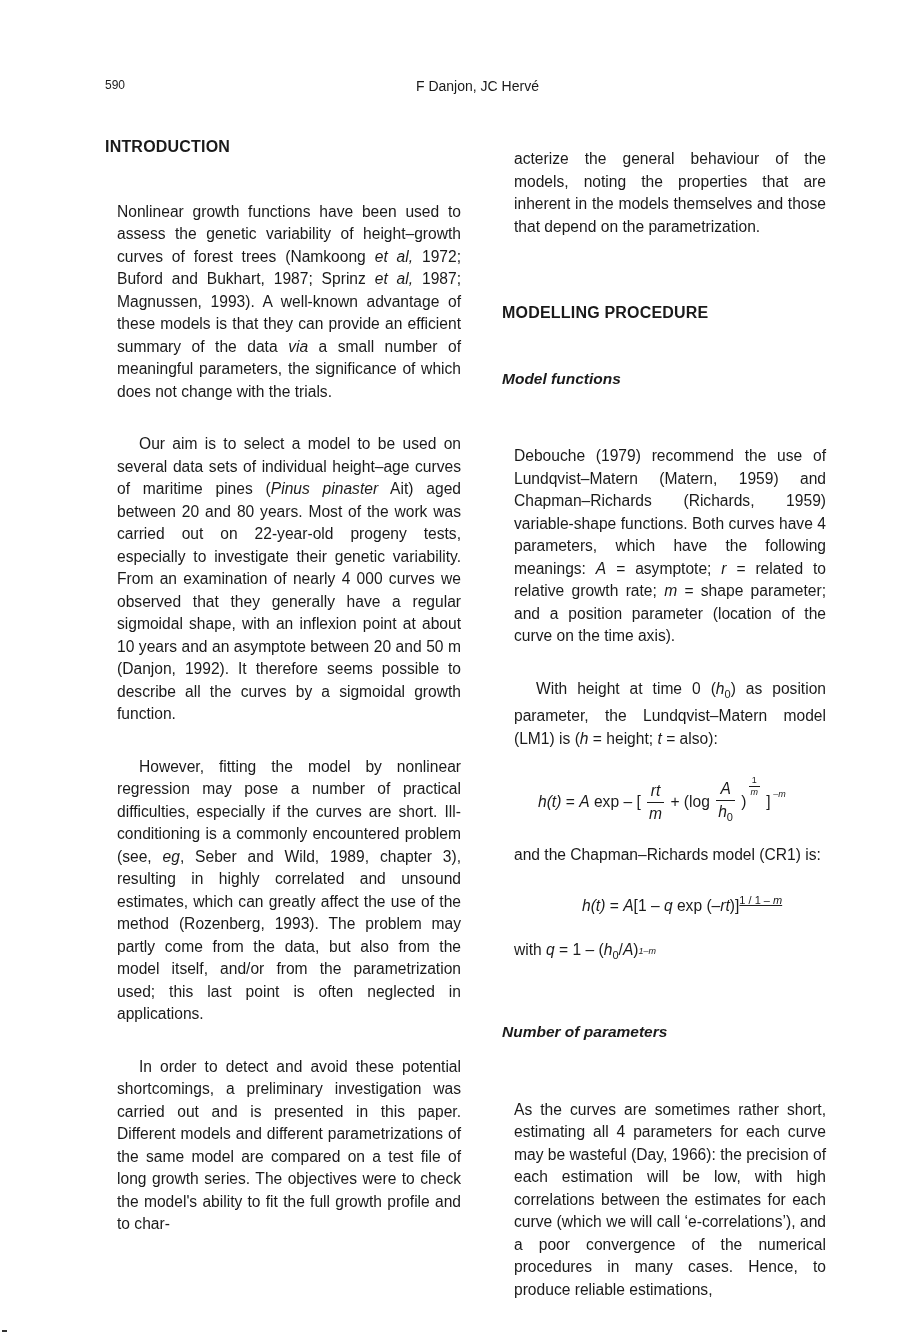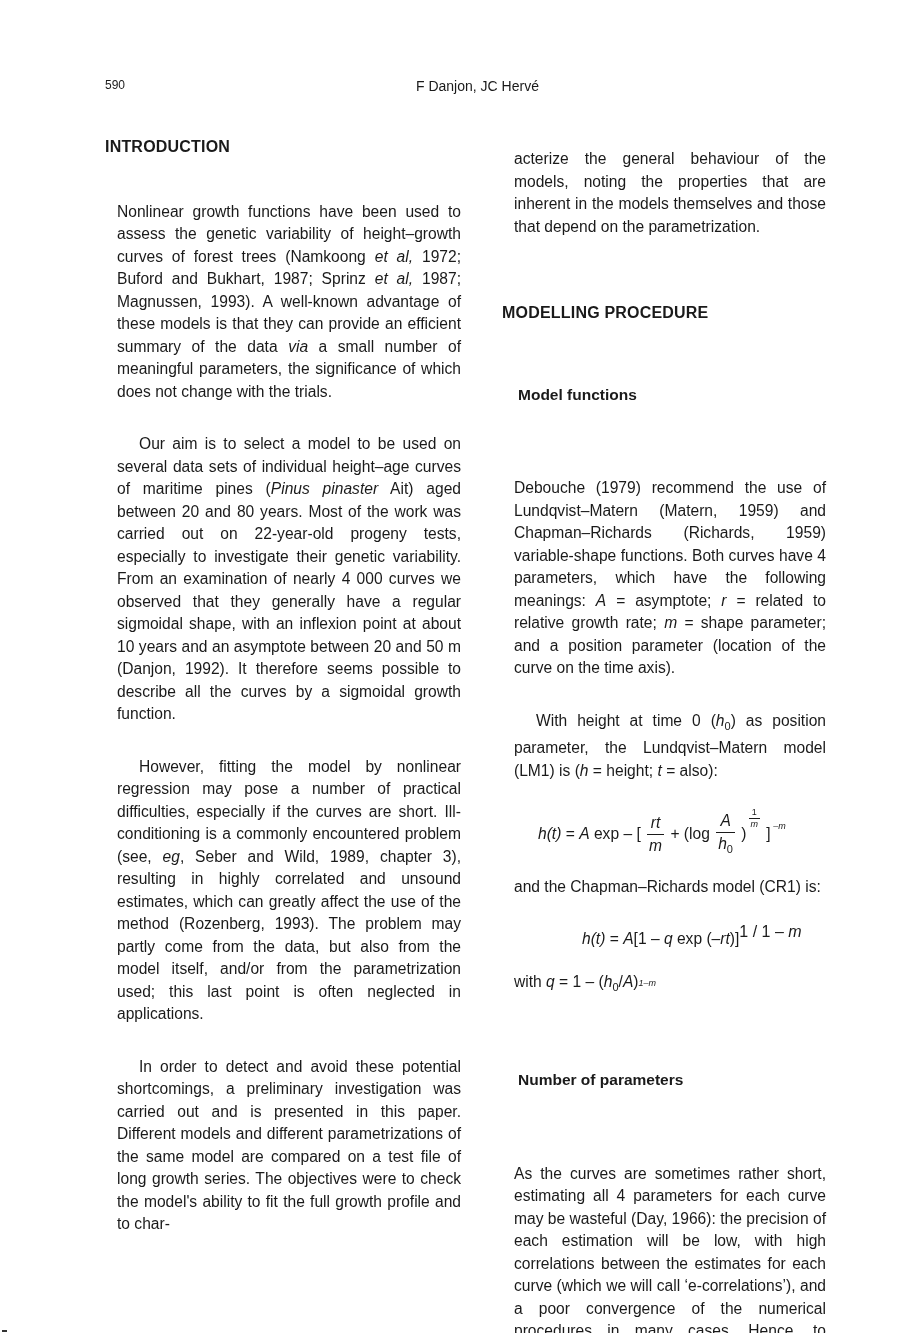--- a/index.html
+++ b/index.html
@@ -7,21 +7,21 @@
     width: 907px; height: 1333px; position: relative; overflow: hidden;
     font-family: "Liberation Sans", sans-serif; color: #1a1a1a;
   }
   .abs { position: absolute; }
   .page-num { left: 105px; top: 78px; font-size: 12px; }
   .running-head { left: 416px; top: 78px; font-size: 14px; }
   .col { position: absolute; width: 368px; font-size: 15.6px; line-height: 22.5px; text-align: justify; }
   .col-left { left: 105px; top: 136px; }
   .col-right { left: 502px; top: 136px; width: 336px; }
   .h1 { font-weight: bold; font-size: 16px; letter-spacing: 0.2px; margin: 0; }
-  .h2 { font-weight: bold; font-size: 15.5px; margin: 16px; }
+  .h2 { font-weight: bold; font-style: italic; font-size: 15.5px; margin: 0; }
   p { margin: 12px; }
   .indent { text-indent: 22px; }
   .gap-h1 { height: 30px; }
   .gap-p { height: 6px; }
   .gap-sec { height: 52px; }
   .gap-sub { height: 43px; }
   em, .i { font-style: italic; }
   .eq { position: relative; height: 70px; font-size: 15.6px; }
   .eq1-body { position: absolute; left: 36px; top: 14px; white-space: nowrap; }
   .frac { display: inline-block; vertical-align: middle; text-align: center; position: relative; margin: 0 2px; }
@@ -65,21 +65,21 @@
 
   <div class="eq">
     <div class="eq1-body">
       <em>h(t)</em><span> = </span><em>A</em><span> exp – [ </span><span class="frac"><em class="num">rt</em><span class="bar"></span><em class="den">m</em></span><span> + (log </span><span class="frac"><em class="num">A</em><span class="bar"></span><span class="den"><em>h</em><span class="sub">0</span></span></span><span> )</span><span class="frac sup-small" style="font-size:9px;vertical-align:12px;"><span class="num" style="line-height:9px">1</span><span class="bar" style="margin:1px 0"></span><em class="den" style="line-height:9px">m</em></span><span> ]</span><em class="sup-small"> –m</em>
     </div>
   </div>
 
   <p>and the Chapman–Richards model (CR1) is:</p>
 
   <div class="eq2">
-    <div class="eq2-body"><em>h(t)</em><span> = </span><em>A</em><span>[1 – </span><em>q</em><span> exp (–</span><em>rt</em><span>)]</span><span style="font-size:16px;vertical-align:7px;"><span>1 / 1 – </span><em>m</em></span></div>
+    <div class="eq2-body"><em>h(t)</em><span> = </span><em>A</em><span>[1 – </span><em>q</em><span> exp (–</span><em>rt</em><span>)]</span><span style="font-size:11px;vertical-align:7px;text-decoration:underline;"><span>1 / 1 – </span><em>m</em></span></div>
   </div>
 
   <p><span>with </span><em>q</em><span> = 1 – (</span><em>h</em><span class="sub">0</span><span>/</span><em>A</em><span>)</span><em style="font-size:9px;vertical-align:1px;">1–m</em></p>
 
   <div class="gap-sub"></div>
   <h3 class="h2">Number of parameters</h3>
   <div class="gap-sub"></div>
   <p>As the curves are sometimes rather short, estimating all 4 parameters for each curve may be wasteful (Day, 1966): the precision of each estimation will be low, with high correlations between the estimates for each curve (which we will call ‘e-correlations’), and a poor convergence of the numerical procedures in many cases. Hence, to produce reliable estimations,</p>
 </div>
 

